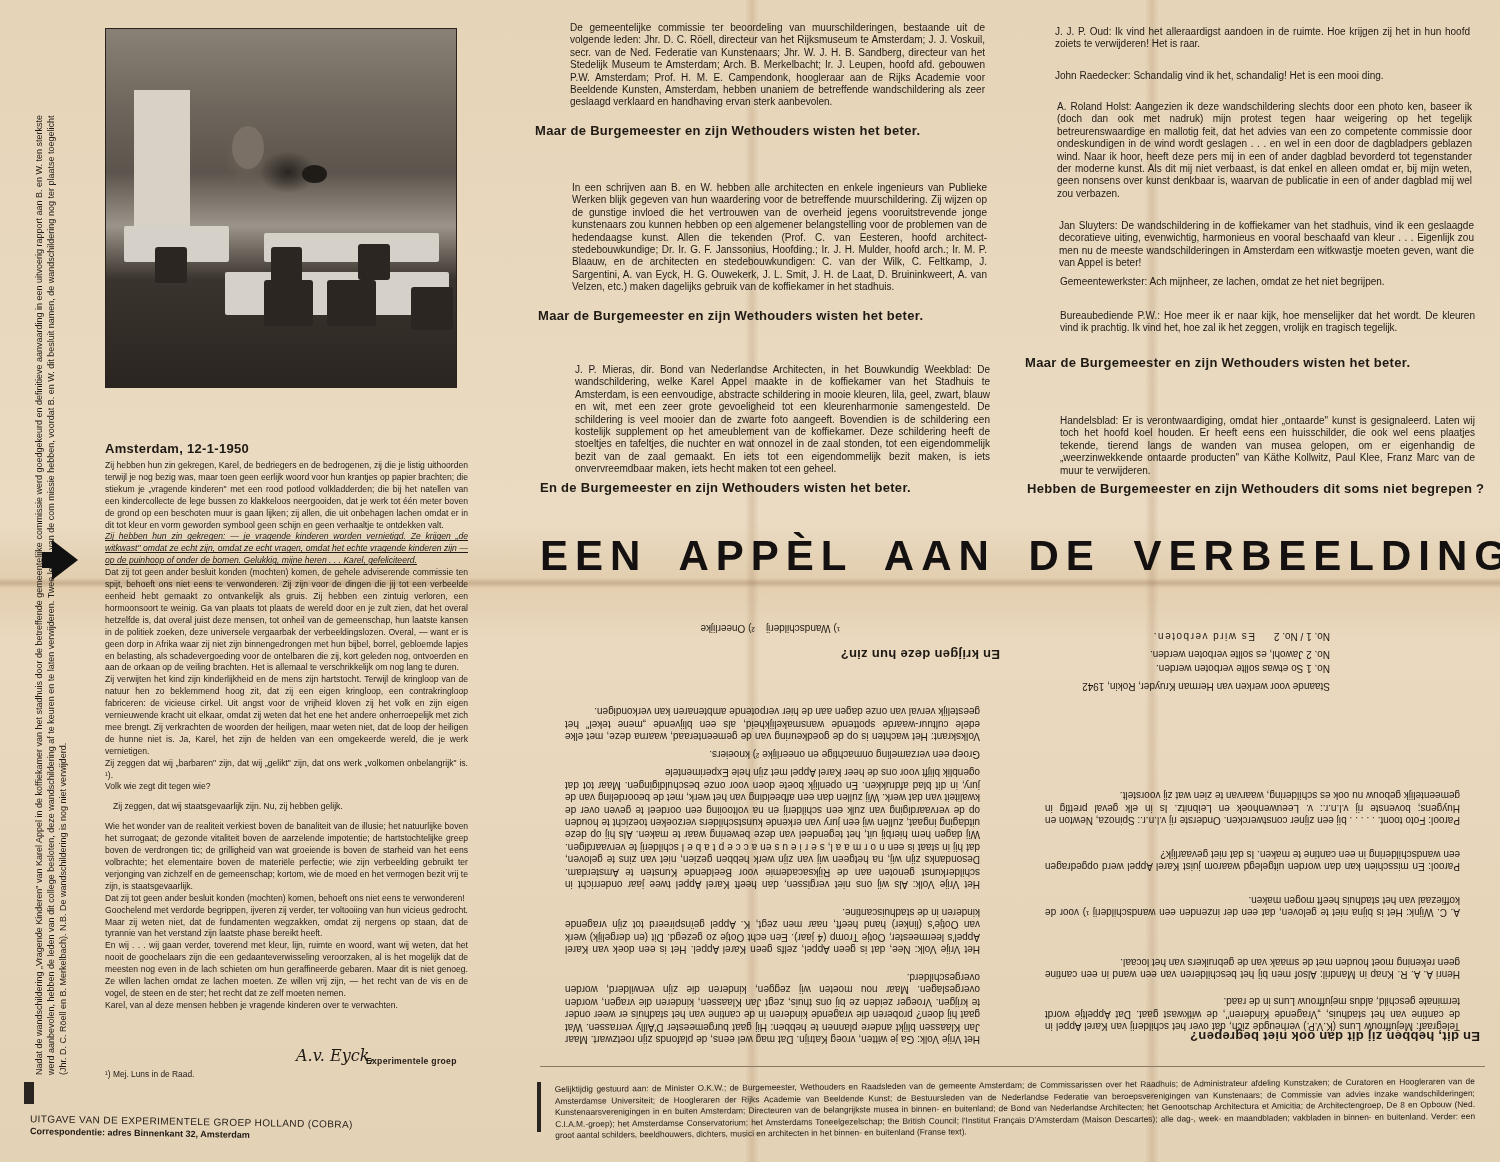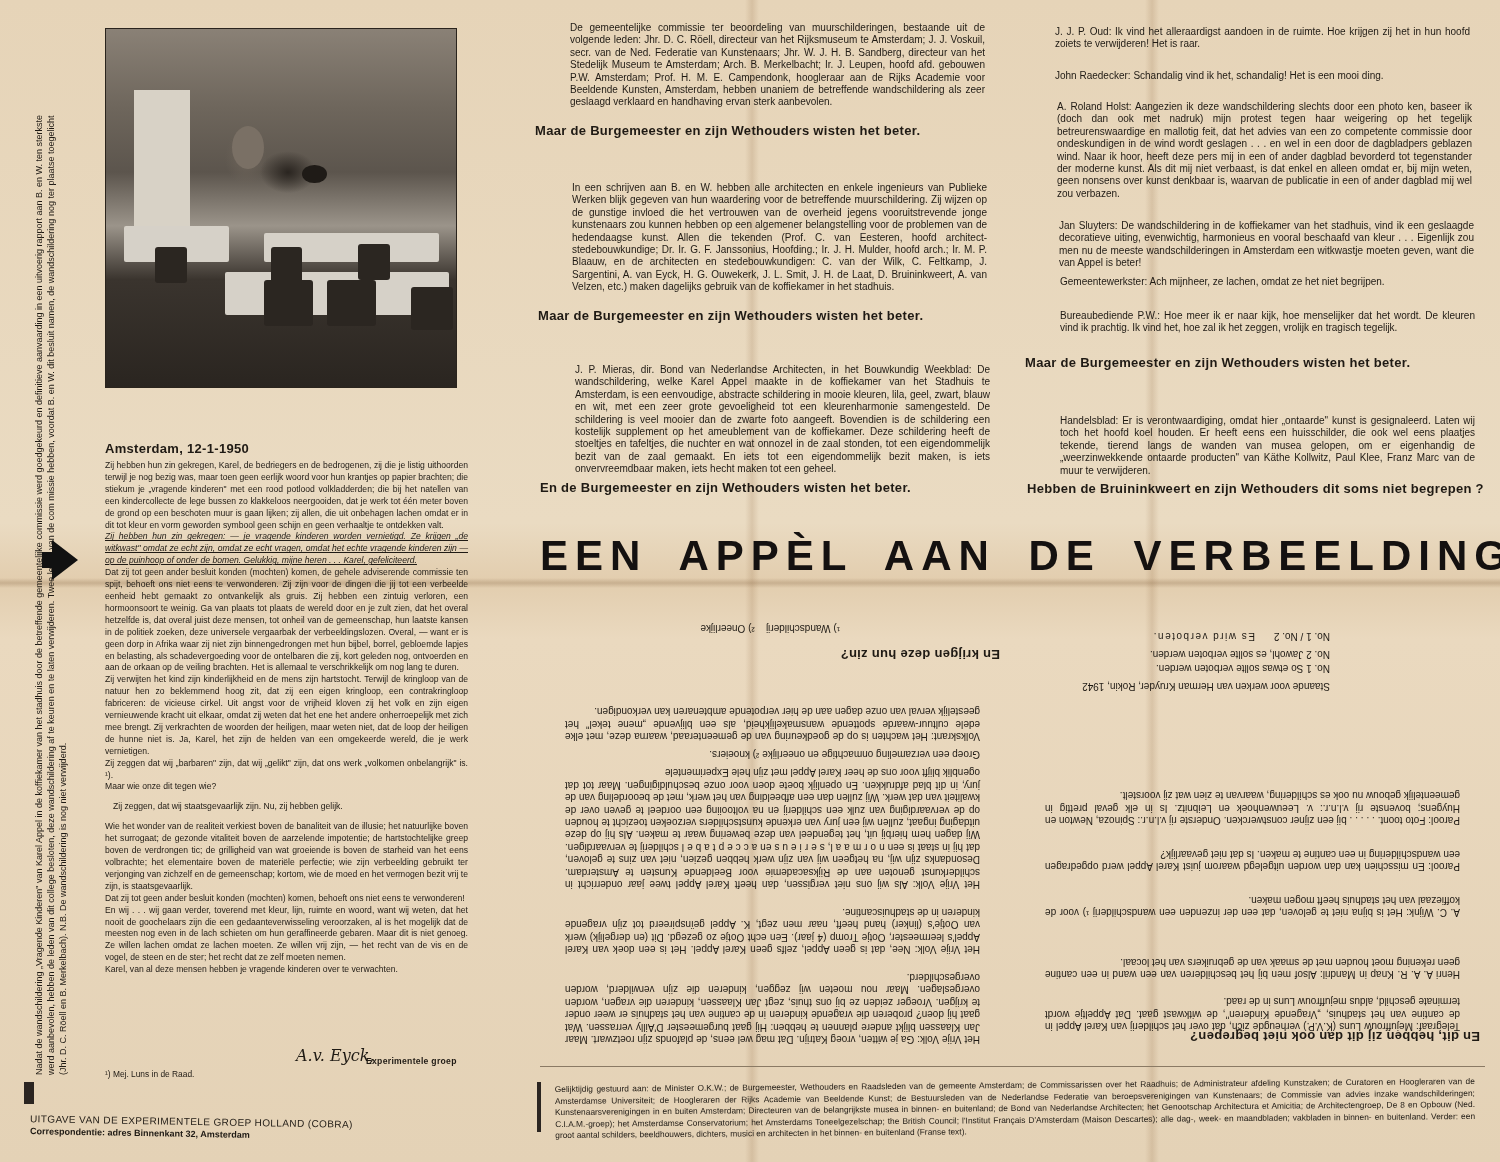--- a/index.html
+++ b/index.html
@@ -63,24 +63,25 @@
   <div class="chair" style="left:87%; top:72%; width:12%; height:12%;"></div>
 </div>
 
 <div class="bold" style="left:105px; top:441px;">Amsterdam, 12-1-1950</div>
 <div style="position:absolute; left:105px; top:460px; width:363px; font-size:8.6px; line-height:11.9px; text-align:justify;">
   <p style="margin:0;">Zij hebben hun zin gekregen, Karel, de bedriegers en de bedrogenen, zij die je listig uithoorden terwijl je nog bezig was, maar toen geen eerlijk woord voor hun krantjes op papier brachten; die stiekum je „vragende kinderen" met een rood potlood volkladderden; die bij het natellen van een kindercollecte de lege bussen zo klakkeloos neergooiden, dat je werk tot één meter boven de grond op een beschoten muur is gaan lijken; zij allen, die uit onbehagen lachen omdat er in dit tot kleur en vorm geworden symbool geen schijn en geen verhaaltje te ontdekken valt.</p>
   <p style="margin:0; font-style:italic;text-decoration:underline;">Zij hebben hun zin gekregen: — je vragende kinderen worden vernietigd. Ze krijgen „de witkwast" omdat ze echt zijn, omdat ze echt vragen, omdat het echte vragende kinderen zijn — op de puinhoop of onder de bomen. Gelukkig, mijne heren . . . Karel, gefeliciteerd.</p>
   <p style="margin:0;">Dat zij tot geen ander besluit konden (mochten) komen, de gehele adviserende commissie ten spijt, behoeft ons niet eens te verwonderen. Zij zijn voor de dingen die jij tot een verbeelde eenheid hebt gemaakt zo ontvankelijk als gruis. Zij hebben een zintuig verloren, een hormoonsoort te weinig. Ga van plaats tot plaats de wereld door en je zult zien, dat het overal hetzelfde is, dat overal juist deze mensen, tot onheil van de gemeenschap, hun laatste kansen in de politiek zoeken, deze universele vergaarbak der verbeeldingslozen. Overal, — want er is geen dorp in Afrika waar zij niet zijn binnengedrongen met hun bijbel, borrel, gebloemde lapjes en belasting, als schadevergoeding voor de ontelbaren die zij, kort geleden nog, ontvoerden en aan de orkaan op de veiling brachten. Het is allemaal te verschrikkelijk om nog lang te duren.</p>
   <p style="margin:0;">Zij verwijten het kind zijn kinderlijkheid en de mens zijn hartstocht. Terwijl de kringloop van de natuur hen zo beklemmend hoog zit, dat zij een eigen kringloop, een contrakringloop fabriceren: de vicieuse cirkel. Uit angst voor de vrijheid kloven zij het volk en zijn eigen vernieuwende kracht uit elkaar, omdat zij weten dat het ene het andere onherroepelijk met zich mee brengt. Zij verkrachten de woorden der heiligen, maar weten niet, dat de loop der heiligen de hunne niet is. Ja, Karel, het zijn de helden van een omgekeerde wereld, die je werk vernietigen.</p>
   <p style="margin:0;">Zij zeggen dat wij „barbaren" zijn, dat wij „gelikt" zijn, dat ons werk „volkomen onbelangrijk" is. ¹).</p>
-  <p style="margin:0;">Maar wie onze dit tegen wie?</p>
+  <p style="margin:0;">Volk wie zegt dit tegen wie?</p>
   <p style="margin:8px;">Zij zeggen, dat wij staatsgevaarlijk zijn. Nu, zij hebben gelijk.</p>
   <p style="margin:0;">Wie het wonder van de realiteit verkiest boven de banaliteit van de illusie; het natuurlijke boven het surrogaat; de gezonde vitaliteit boven de aarzelende impotentie; de hartstochtelijke greep boven de verdrongen tic; de grilligheid van wat groeiende is boven de starheid van het eens volbrachte; het elementaire boven de materiële perfectie; wie zijn verbeelding gebruikt ter verjonging van zichzelf en de gemeenschap; kortom, wie de moed en het vermogen bezit vrij te zijn, is staatsgevaarlijk.</p>
   <p style="margin:0;">Dat zij tot geen ander besluit konden (mochten) komen, behoeft ons niet eens te verwonderen!</p>
+  <p style="margin:0;">Goochelend met verdorde begrippen, ijveren zij verder, ter voltooiing van hun vicieus gedrocht. Maar zij weten niet, dat de fundamenten wegzakken, omdat zij nergens op staan, dat de tyrannie van het verstand zijn laatste phase bereikt heeft.</p>
   <p style="margin:0;">En wij . . . wij gaan verder, toverend met kleur, lijn, ruimte en woord, want wij weten, dat het nooit de goochelaars zijn die een gedaanteverwisseling veroorzaken, al is het mogelijk dat de meesten nog even in de lach schieten om hun geraffineerde gebaren. Maar dit is niet genoeg. Ze willen lachen omdat ze lachen moeten. Ze willen vrij zijn, — het recht van de vis en de vogel, de steen en de ster; het recht dat ze zelf moeten nemen.</p>
   <p style="margin:0;">Karel, van al deze mensen hebben je vragende kinderen over te verwachten.</p>
 </div>
 <div class="sig">A.v. Eyck,</div>
 <div class="bold" style="left:366px; top:1056px; font-size:8.6px;">Experimentele groep</div>
 <div class="p" style="left:105px; top:1068px; font-size:8.4px;">¹) Mej. Luns in de Raad.</div>
 <div style="position:absolute; left:30px; top:1116px; font-size:10px; letter-spacing:0.4px; transform:rotate(1deg);">UITGAVE VAN DE EXPERIMENTELE GROEP HOLLAND (COBRA)</div>
 <div style="position:absolute; left:30px; top:1128px; font-size:9px; font-weight:bold; transform:rotate(1deg);">Correspondentie: adres Binnenkant 32, Amsterdam</div>
 
 <p class="p" style="left:570px; top:22px; width:415px;">De gemeentelijke commissie ter beoordeling van muurschilderingen, bestaande uit de volgende leden: Jhr. D. C. Röell, directeur van het Rijksmuseum te Amsterdam; J. J. Voskuil, secr. van de Ned. Federatie van Kunstenaars; Jhr. W. J. H. B. Sandberg, directeur van het Stedelijk Museum te Amsterdam; Arch. B. Merkelbacht; Ir. J. Leupen, hoofd afd. gebouwen P.W. Amsterdam; Prof. H. M. E. Campendonk, hoogleraar aan de Rijks Academie voor Beeldende Kunsten, Amsterdam, hebben unaniem de betreffende wandschildering als zeer geslaagd verklaard en handhaving ervan sterk aanbevolen.</p>
@@ -91,21 +92,21 @@
 <p class="bold" style="left:540px; top:480px;">En de Burgemeester en zijn Wethouders wisten het beter.</p>
 
 <p class="p" style="left:1055px; top:26px; width:415px;">J. J. P. Oud: Ik vind het alleraardigst aandoen in de ruimte. Hoe krijgen zij het in hun hoofd zoiets te verwijderen! Het is raar.</p>
 <p class="p" style="left:1055px; top:70px; width:415px;">John Raedecker: Schandalig vind ik het, schandalig! Het is een mooi ding.</p>
 <p class="p" style="left:1057px; top:101px; width:415px;">A. Roland Holst: Aangezien ik deze wandschildering slechts door een photo ken, baseer ik (doch dan ook met nadruk) mijn protest tegen haar weigering op het tegelijk betreurenswaardige en mallotig feit, dat het advies van een zo competente commissie door ondeskundigen in de wind wordt geslagen . . . en wel in een door de dagbladpers geblazen wind. Naar ik hoor, heeft deze pers mij in een of ander dagblad bevorderd tot tegenstander der moderne kunst. Als dit mij niet verbaast, is dat enkel en alleen omdat er, bij mijn weten, geen nonsens over kunst denkbaar is, waarvan de publicatie in een of ander dagblad mij wel zou verbazen.</p>
 <p class="p" style="left:1059px; top:220px; width:415px;">Jan Sluyters: De wandschildering in de koffiekamer van het stadhuis, vind ik een geslaagde decoratieve uiting, evenwichtig, harmonieus en vooral beschaafd van kleur . . . Eigenlijk zou men nu de meeste wandschilderingen in Amsterdam een witkwastje moeten geven, want die van Appel is beter!</p>
 <p class="p" style="left:1060px; top:276px; width:415px;">Gemeentewerkster: Ach mijnheer, ze lachen, omdat ze het niet begrijpen.</p>
 <p class="p" style="left:1060px; top:310px; width:415px;">Bureaubediende P.W.: Hoe meer ik er naar kijk, hoe menselijker dat het wordt. De kleuren vind ik prachtig. Ik vind het, hoe zal ik het zeggen, vrolijk en tragisch tegelijk.</p>
 <p class="bold" style="left:1025px; top:355px;">Maar de Burgemeester en zijn Wethouders wisten het beter.</p>
 <p class="p" style="left:1060px; top:415px; width:415px;">Handelsblad: Er is verontwaardiging, omdat hier „ontaarde" kunst is gesignaleerd. Laten wij toch het hoofd koel houden. Er heeft eens een huisschilder, die ook wel eens plaatjes tekende, tierend langs de wanden van musea gelopen, om er eigenhandig de „weerzinwekkende ontaarde producten" van Käthe Kollwitz, Paul Klee, Franz Marc van de muur te verwijderen.</p>
-<p class="bold" style="left:1027px; top:481px;">Hebben de Bruininkweert en zijn Wethouders dit soms niet begrepen ?</p>
+<p class="bold" style="left:1027px; top:481px;">Hebben de Burgemeester en zijn Wethouders dit soms niet begrepen ?</p>
 
 <div class="title">EEN APPÈL AAN DE VERBEELDING</div>
 
 <div class="flip" style="position:absolute; left:1022px; top:600px; width:458px; height:450px;">
   <p class="bold" style="left:0px; top:6px; position:absolute;">En dit, hebben zij dit dan ook niet begrepen?</p>
   <p class="p" style="left:20px; top:18px; width:415px;">Telegraaf: Mejuffrouw Luns (K.V.P.) verheugde zich, dat over het schilderij van Karel Appel in de cantine van het stadhuis, „Vragende Kinderen", de witkwast gaat. Dat Appeltje wordt terminate geschild, aldus mejuffrouw Luns in de raad.</p>
   <p class="p" style="left:20px; top:70px; width:415px;">Henri A. A. R. Knap in Mandril: Alsof men bij het beschilderen van een wand in een cantine geen rekening moet houden met de smaak van de gebruikers van het locaal.</p>
   <p class="p" style="left:20px; top:132px; width:415px;">A. C. Wijnk: Het is bijna niet te geloven, dat een der inzenden een wandschilderij ¹) voor de koffiezaal van het stadhuis heeft mogen maken.</p>
   <p class="p" style="left:20px; top:178px; width:415px;">Parool: En misschien kan dan worden uitgelegd waarom juist Karel Appel werd opgedragen een wandschildering in een cantine te maken. Is dat niet gevaarlijk?</p>
   <p class="p" style="left:20px; top:224px; width:415px;">Parool: Foto toont. . . . . . bij een zijner constwercken. Onderste rij v.l.n.r.: Spinoza, Newton en Huygens; bovenste rij v.l.n.r.: v. Leeuwenhoek en Leibnitz. Is in elk geval prettig in gemeentelijk gebouw nu ook es schildering, waarvan te zien wat zij voorstelt.</p>

